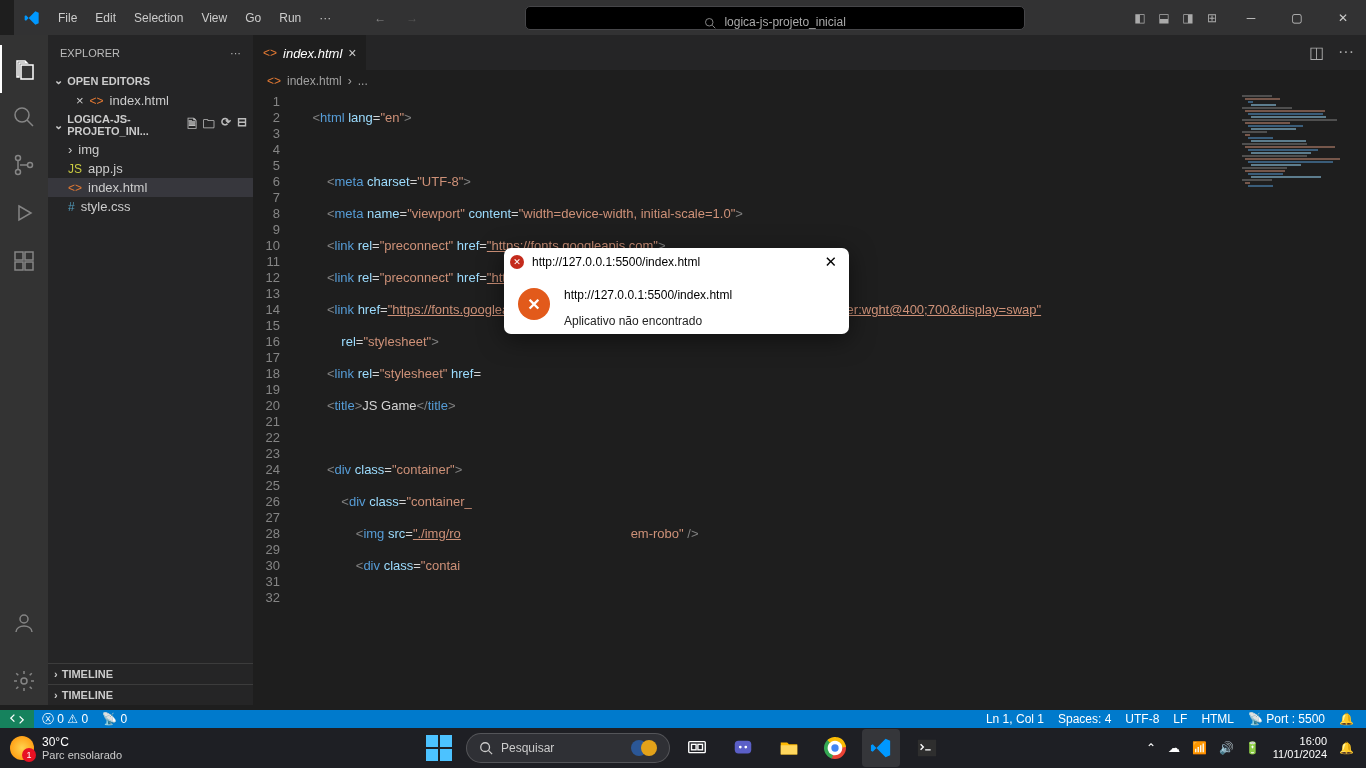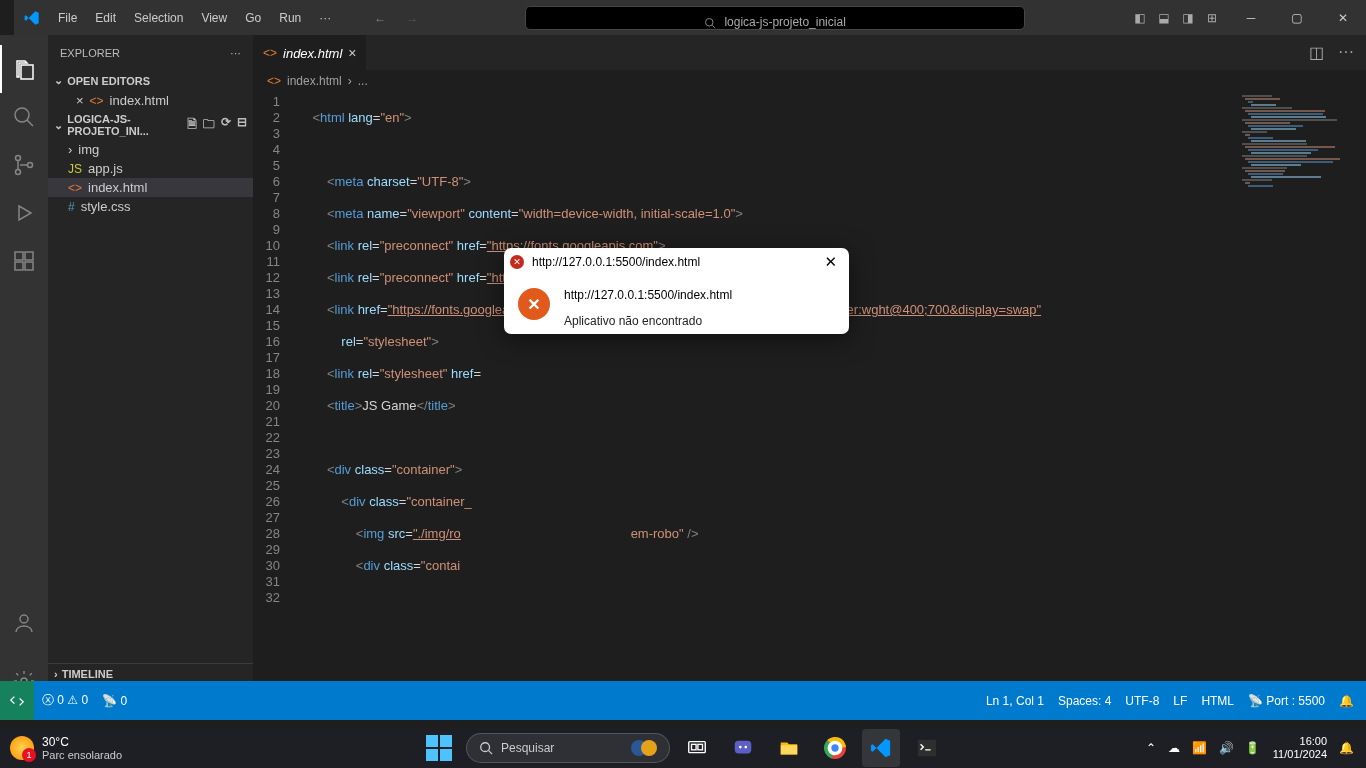--- a/index.html
+++ b/index.html
@@ -55,21 +55,21 @@
 .gutter div { height:16px; }
 .lines { flex:1; white-space:pre; }
 .lines div { height:16px; }
 .t-gy{color:#808080;} .t-bl{color:#569cd6;} .t-lb{color:#9cdcfe;} .t-st{color:#ce9178;} .t-us{color:#ce9178;text-decoration:underline;} .t-wh{color:#d4d4d4;}
 
 
 .minimap { position:absolute; top:60px; right:14px; width:110px; height:100px; background:transparent; opacity:.5; }
 .minimap .ml { height:2px; margin-bottom:1px; }
 
 
-.status { height:39px; background:#007acc; color:#fff; display:flex; align-items:center; font-size:12px; position:absolute; bottom:48px; left:0; right:0; }
+.status { height:18px; background:#007acc; color:#fff; display:flex; align-items:center; font-size:12px; position:absolute; bottom:40px; left:0; right:0; }
 .status .remote { width:34px; background:#16825d; height:100%; display:flex; align-items:center; justify-content:center; }
 .status .l { display:flex; gap:14px; padding-left:8px; align-items:center; }
 .status .r { margin-left:auto; display:flex; gap:14px; padding-right:12px; align-items:center; }
 
 
 .dialog { position:absolute; top:248px; left:504px; width:345px; background:#fff; border-radius:7px; box-shadow:0 5px 25px rgba(0,0,0,.5); color:#000; font-size:12px; }
 .dialog .dtit { height:28px; display:flex; align-items:center; padding:0 6px; gap:8px; }
 .dialog .dtit .xclose { margin-left:auto; font-size:15px; padding:0 6px; }
 .dialog .dbody { display:flex; padding:12px 14px 6px 14px; }
 .dialog .bigicon { width:32px; height:32px; background:#e25a1b; border-radius:50%; display:flex; align-items:center; justify-content:center; color:#fff; font-size:16px; font-weight:bold; flex-shrink:0; }

